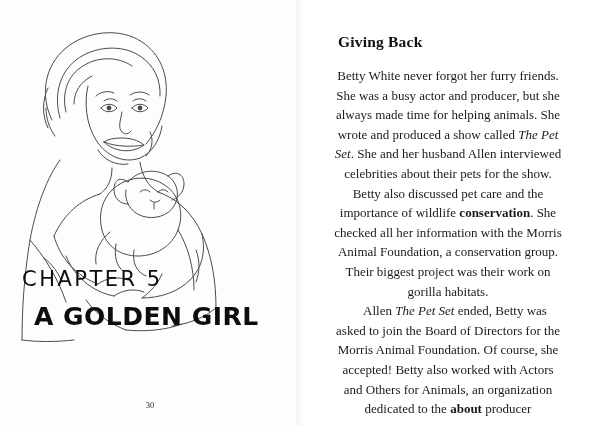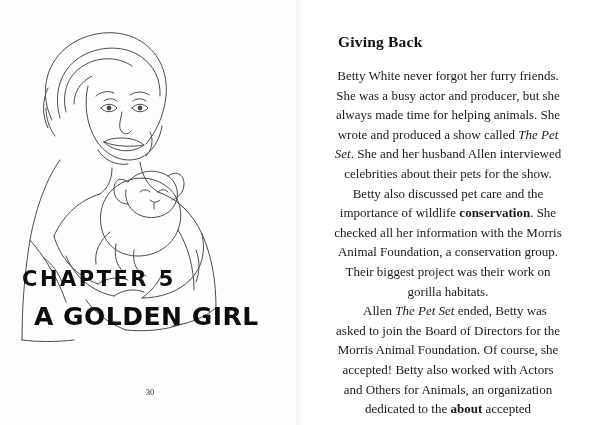--- a/index.html
+++ b/index.html
@@ -57,21 +57,21 @@
     position: absolute;
     left: 22px;
     top: 268px;
     width: 250px;
   }
   .chapter-number {
     font-family: "DejaVu Sans", sans-serif;
     font-size: 21px;
     letter-spacing: 2.5px;
     color: #0d0d0d;
-    font-weight: 700;
+    font-weight: 400;
     line-height: 1.1;
     margin: 0 0 12px 0;
   }
   .chapter-title {
     font-family: "DejaVu Sans", sans-serif;
     font-size: 25px;
     font-weight: 700;
     letter-spacing: 0.5px;
     color: #0d0d0d;
     line-height: 1.1;
@@ -102,21 +102,21 @@
     margin: 0;
   }
   .body-col p + p {
     text-indent: 14px;
   }
   .ital { font-style: italic; }
   .bold { font-weight: 700; }
   
   .folio {
     position: absolute;
-    bottom: 28px;
+    bottom: 15px;
     font-family: "Liberation Serif", serif;
     font-size: 8.5px;
     color: #2b2b2b;
   }
   .folio-left { left: 0; width: 300px; text-align: center; }
   .folio-right { left: 0; width: 300px; text-align: center; }
 </style>
 </head>
 <body>
 
@@ -204,19 +204,19 @@
 
     <div class="folio folio-left">30</div>
   </div>
 
   <div class="page page-right">
 
     <div class="heading">Giving Back</div>
 
     <div class="body-col">
       <p><span>Betty White never forgot her furry friends. She was a busy actor and producer, but she always made time for helping animals. She wrote and produced a show called </span><span class="ital">The Pet Set</span><span>. She and her husband Allen interviewed celebrities about their pets for the show. Betty also discussed pet care and the importance of wildlife </span><span class="bold">conservation</span><span>. She checked all her information with the Morris Animal Foundation, a conservation group. Their biggest project was their work on gorilla habitats.</span></p>
-      <p><span>Allen </span><span class="ital">The Pet Set</span><span> ended, Betty was asked to join the Board of Directors for the Morris Animal Foundation. Of course, she accepted! Betty also worked with Actors and Others for Animals, an organization dedicated to the </span><span class="bold">about</span><span> accepted</span></p>
+      <p><span>Allen </span><span class="ital">The Pet Set</span><span> ended, Betty was asked to join the Board of Directors for the Morris Animal Foundation. Of course, she accepted! Betty also worked with Actors and Others for Animals, an organization dedicated to the </span><span class="bold">about</span><span> producer</span></p>
     </div>
 
   </div>
 
   <div class="gutter-shadow"></div>
 </div>
 
 </body></html>

